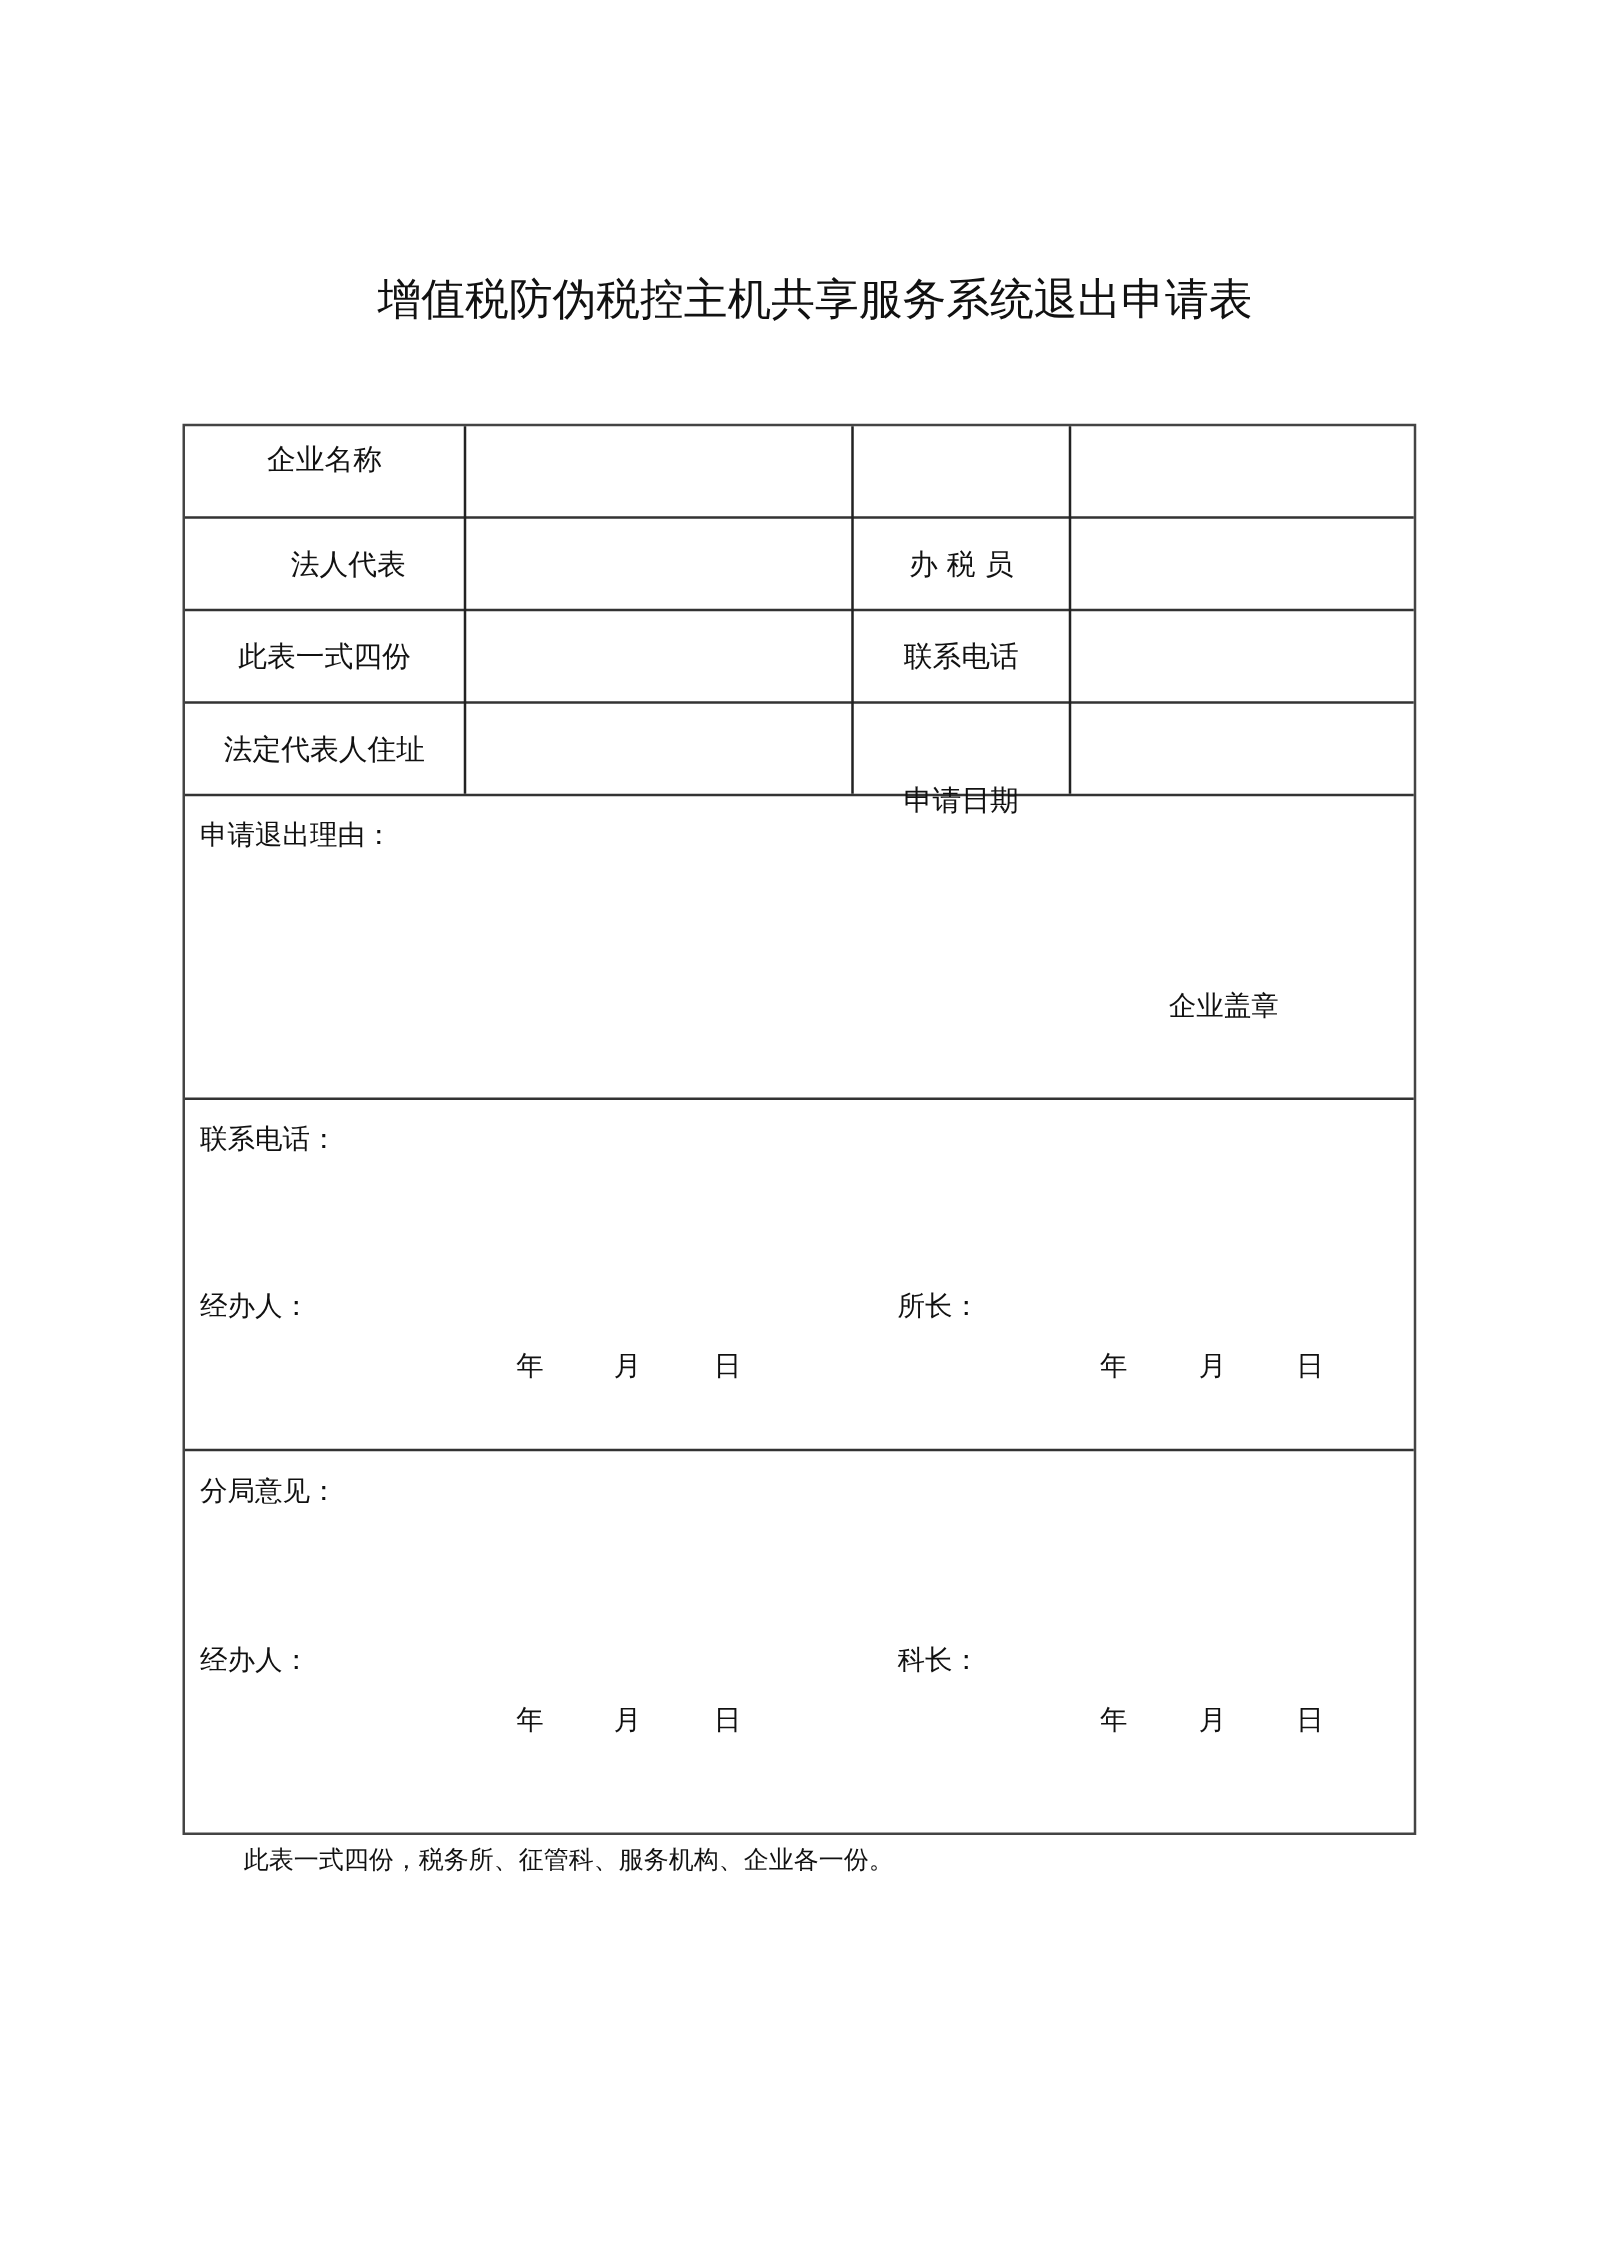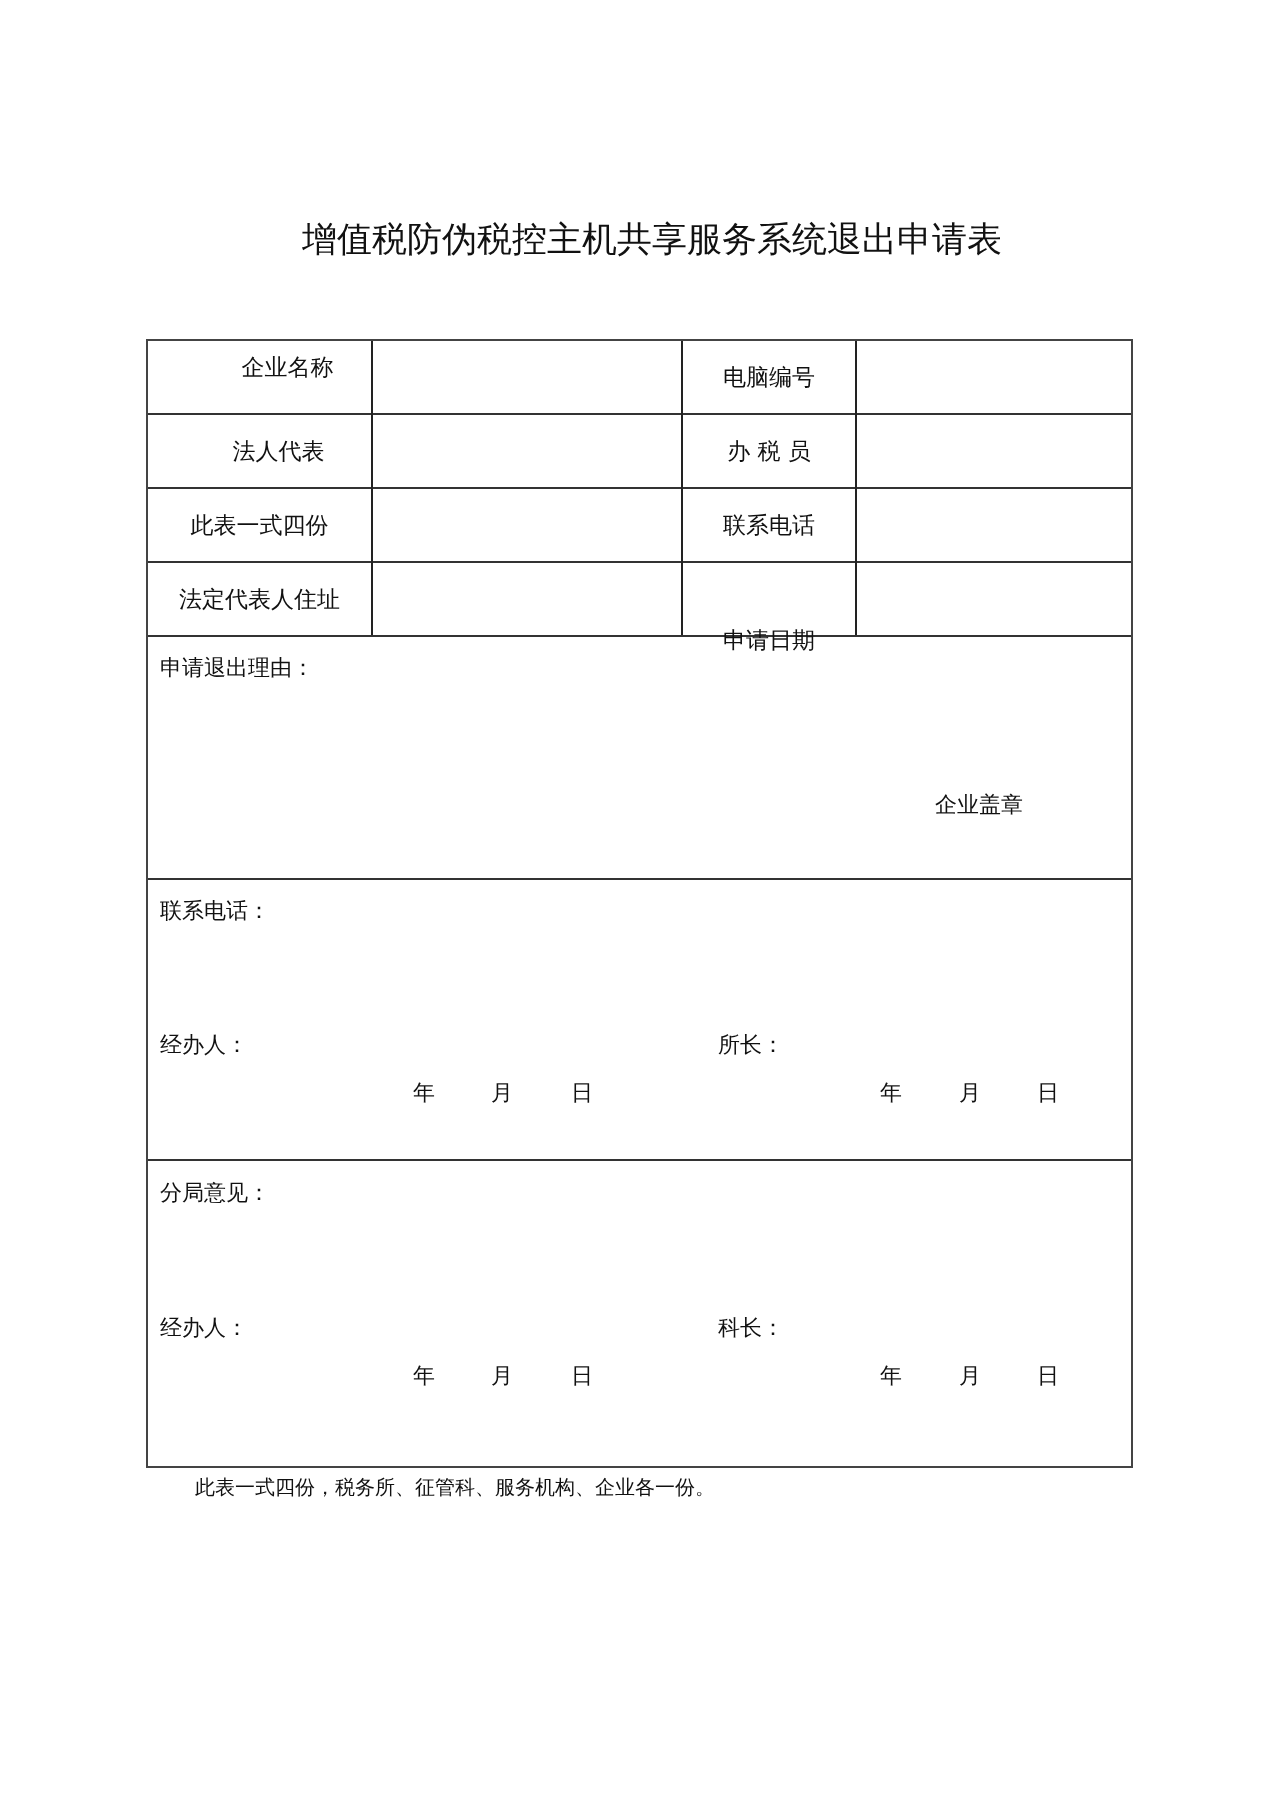--- a/index.html
+++ b/index.html
@@ -88,23 +88,22 @@
   <div class="hline" style="top:146px;"></div>
   <div class="hline" style="top:220px;"></div>
   <div class="hline" style="top:294px;"></div>
   <div class="hline" style="top:537px;"></div>
   <div class="hline" style="top:818px;"></div>
 
   <div class="vline" style="left:223px; top:0; height:294px;"></div>
   <div class="vline" style="left:533px; top:0; height:294px;"></div>
   <div class="vline" style="left:707px; top:0; height:294px;"></div>
 
-  <div class="cell-label" style="left:0; top:0; width:223px; height:52px;padding-left:28px;">企业名称</div>
+  <div class="cell-label" style="left:0; top:0; width:223px; height:52px;">企业名称</div>
   <div class="cell-input" style="left:225px; top:0; width:308px; height:72px;"></div>
-  <div class="cell-label" style="left:535px; top:0; width:172px; height:72px;">电脑编号</div>
   <div class="cell-input" style="left:709px; top:0; width:274px; height:72px;"></div>
 
   <div class="cell-label" style="left:0; top:74px; width:261px; height:72px;">法人代表</div>
   <div class="cell-input" style="left:225px; top:74px; width:308px; height:72px;"></div>
   <div class="cell-label" style="left:535px; top:74px; width:172px; height:72px; white-space:pre;">办 税 员</div>
   <div class="cell-input" style="left:709px; top:74px; width:274px; height:72px;"></div>
 
   <div class="cell-label" style="left:0; top:148px; width:223px; height:72px;">此表一式四份</div>
   <div class="cell-input" style="left:225px; top:148px; width:308px; height:72px;"></div>
   <div class="cell-label" style="left:535px; top:148px; width:172px; height:72px;">联系电话</div>

